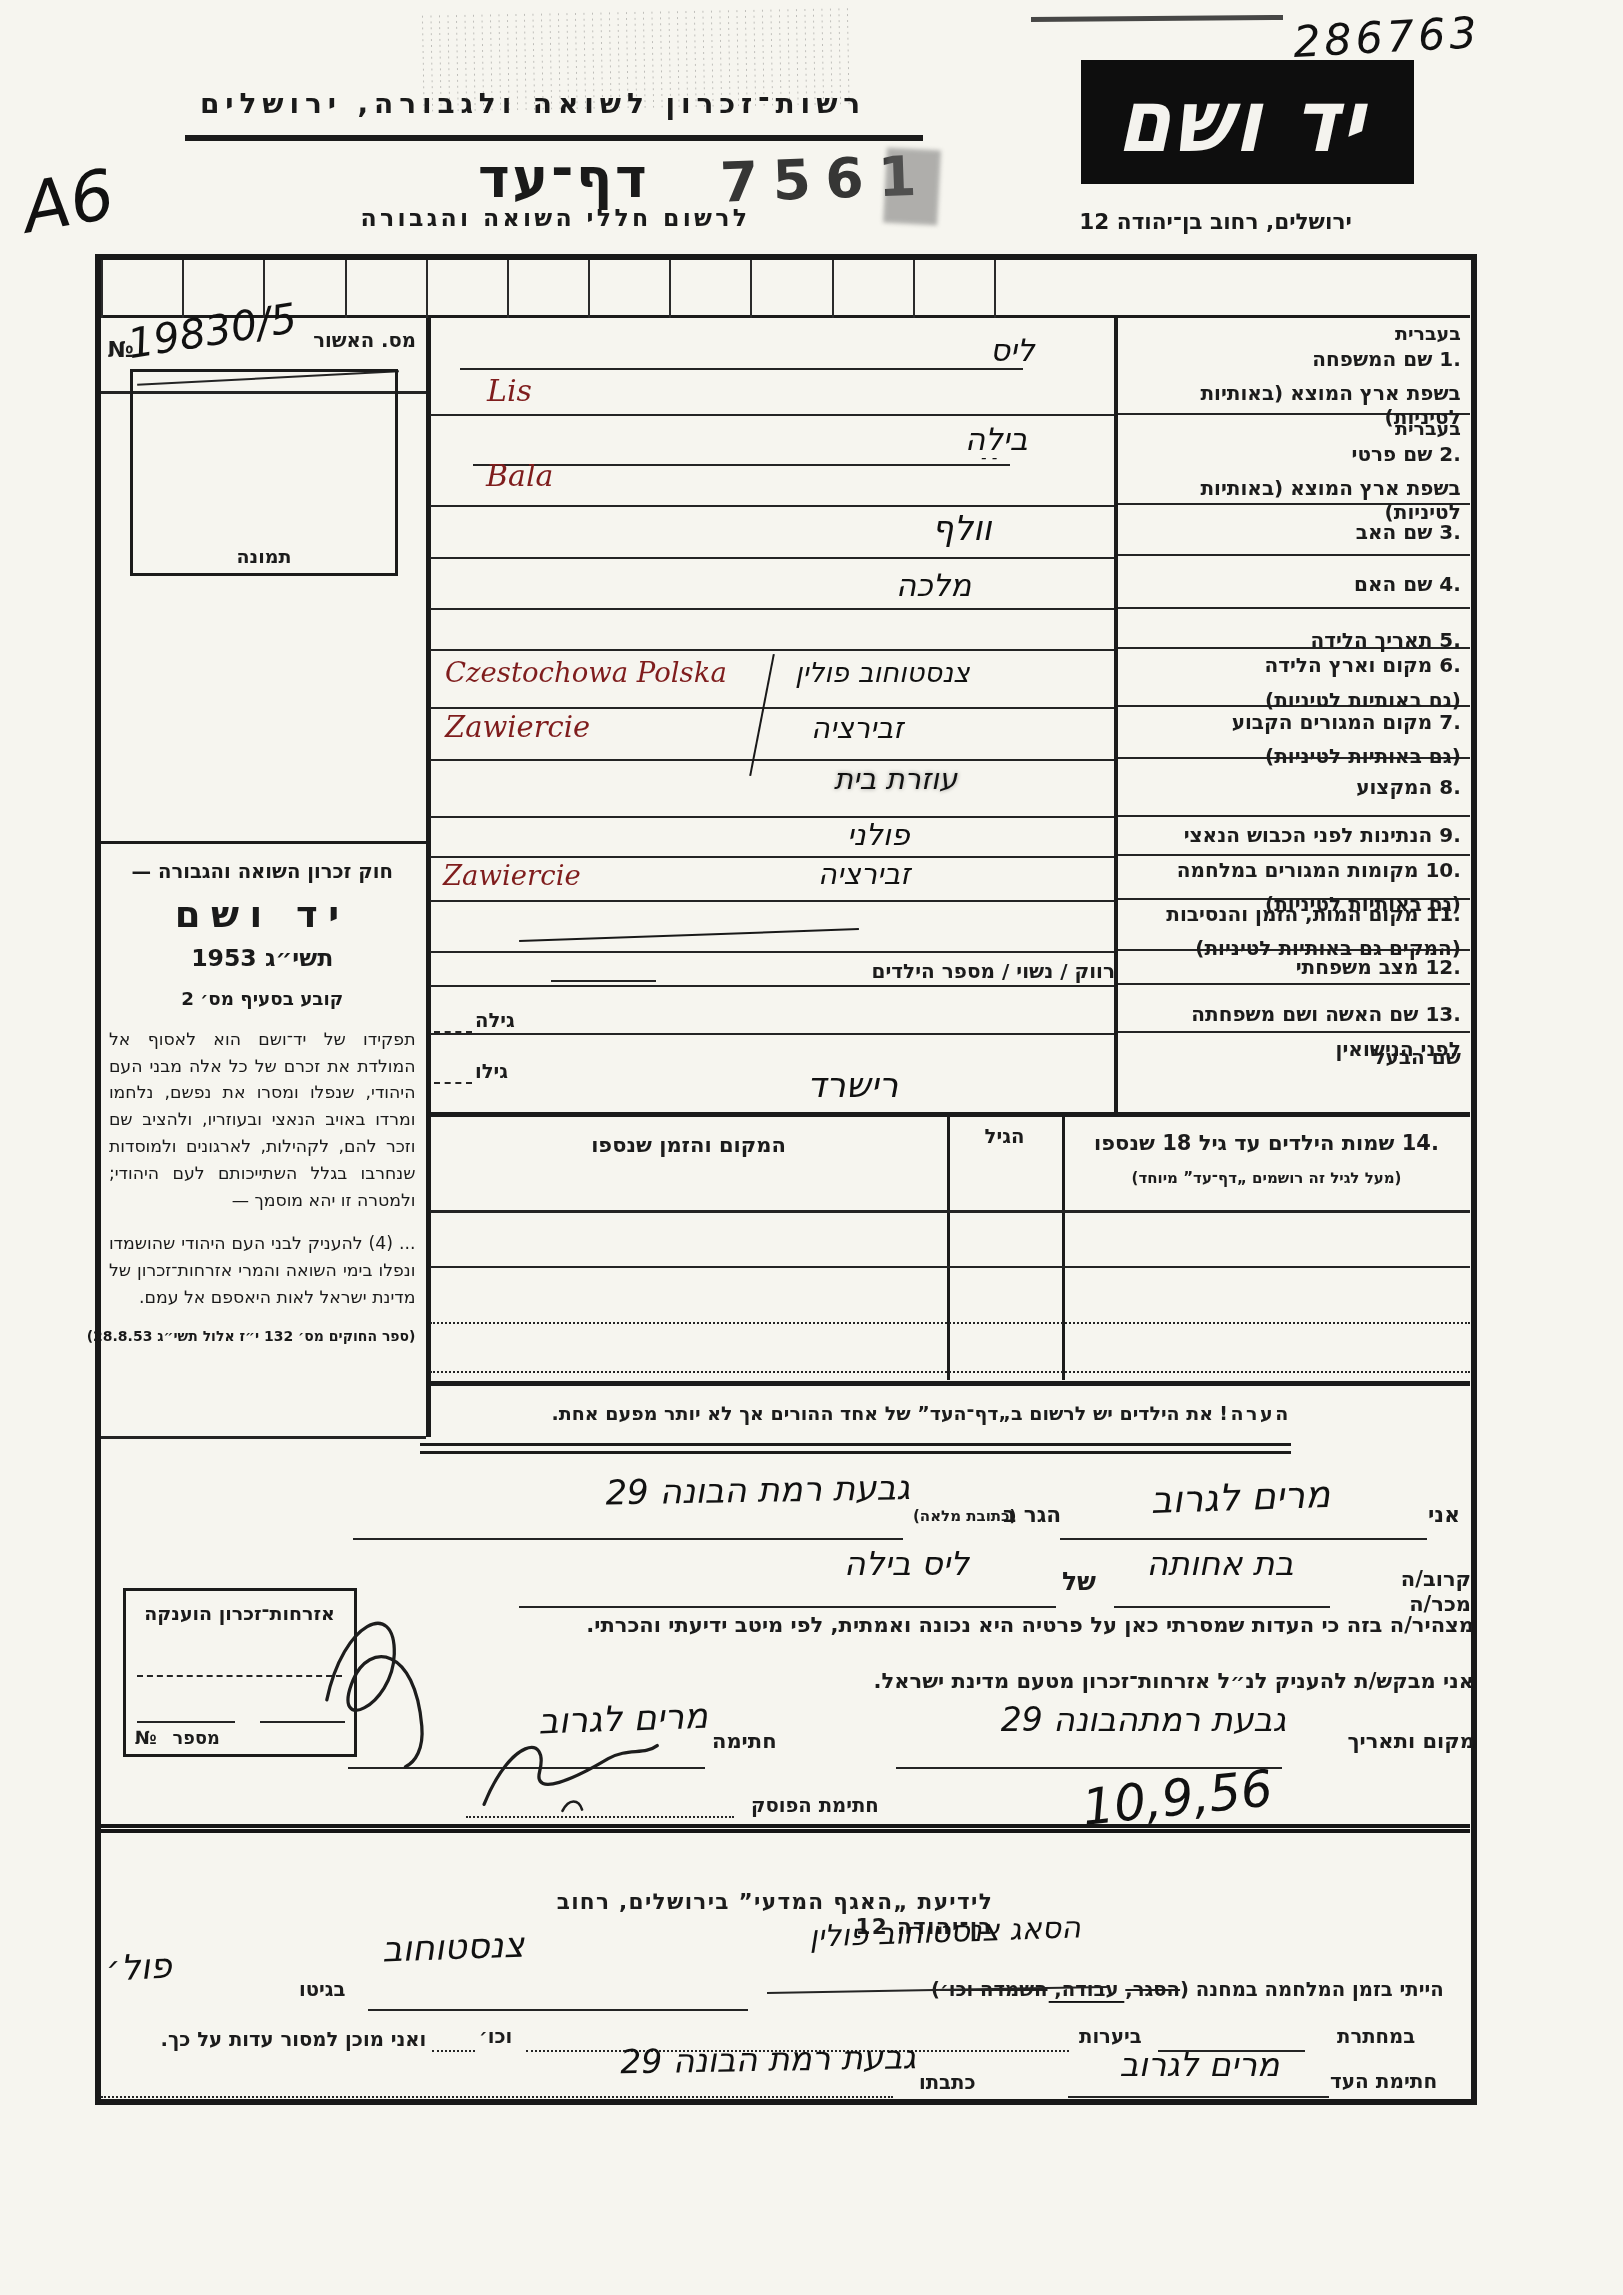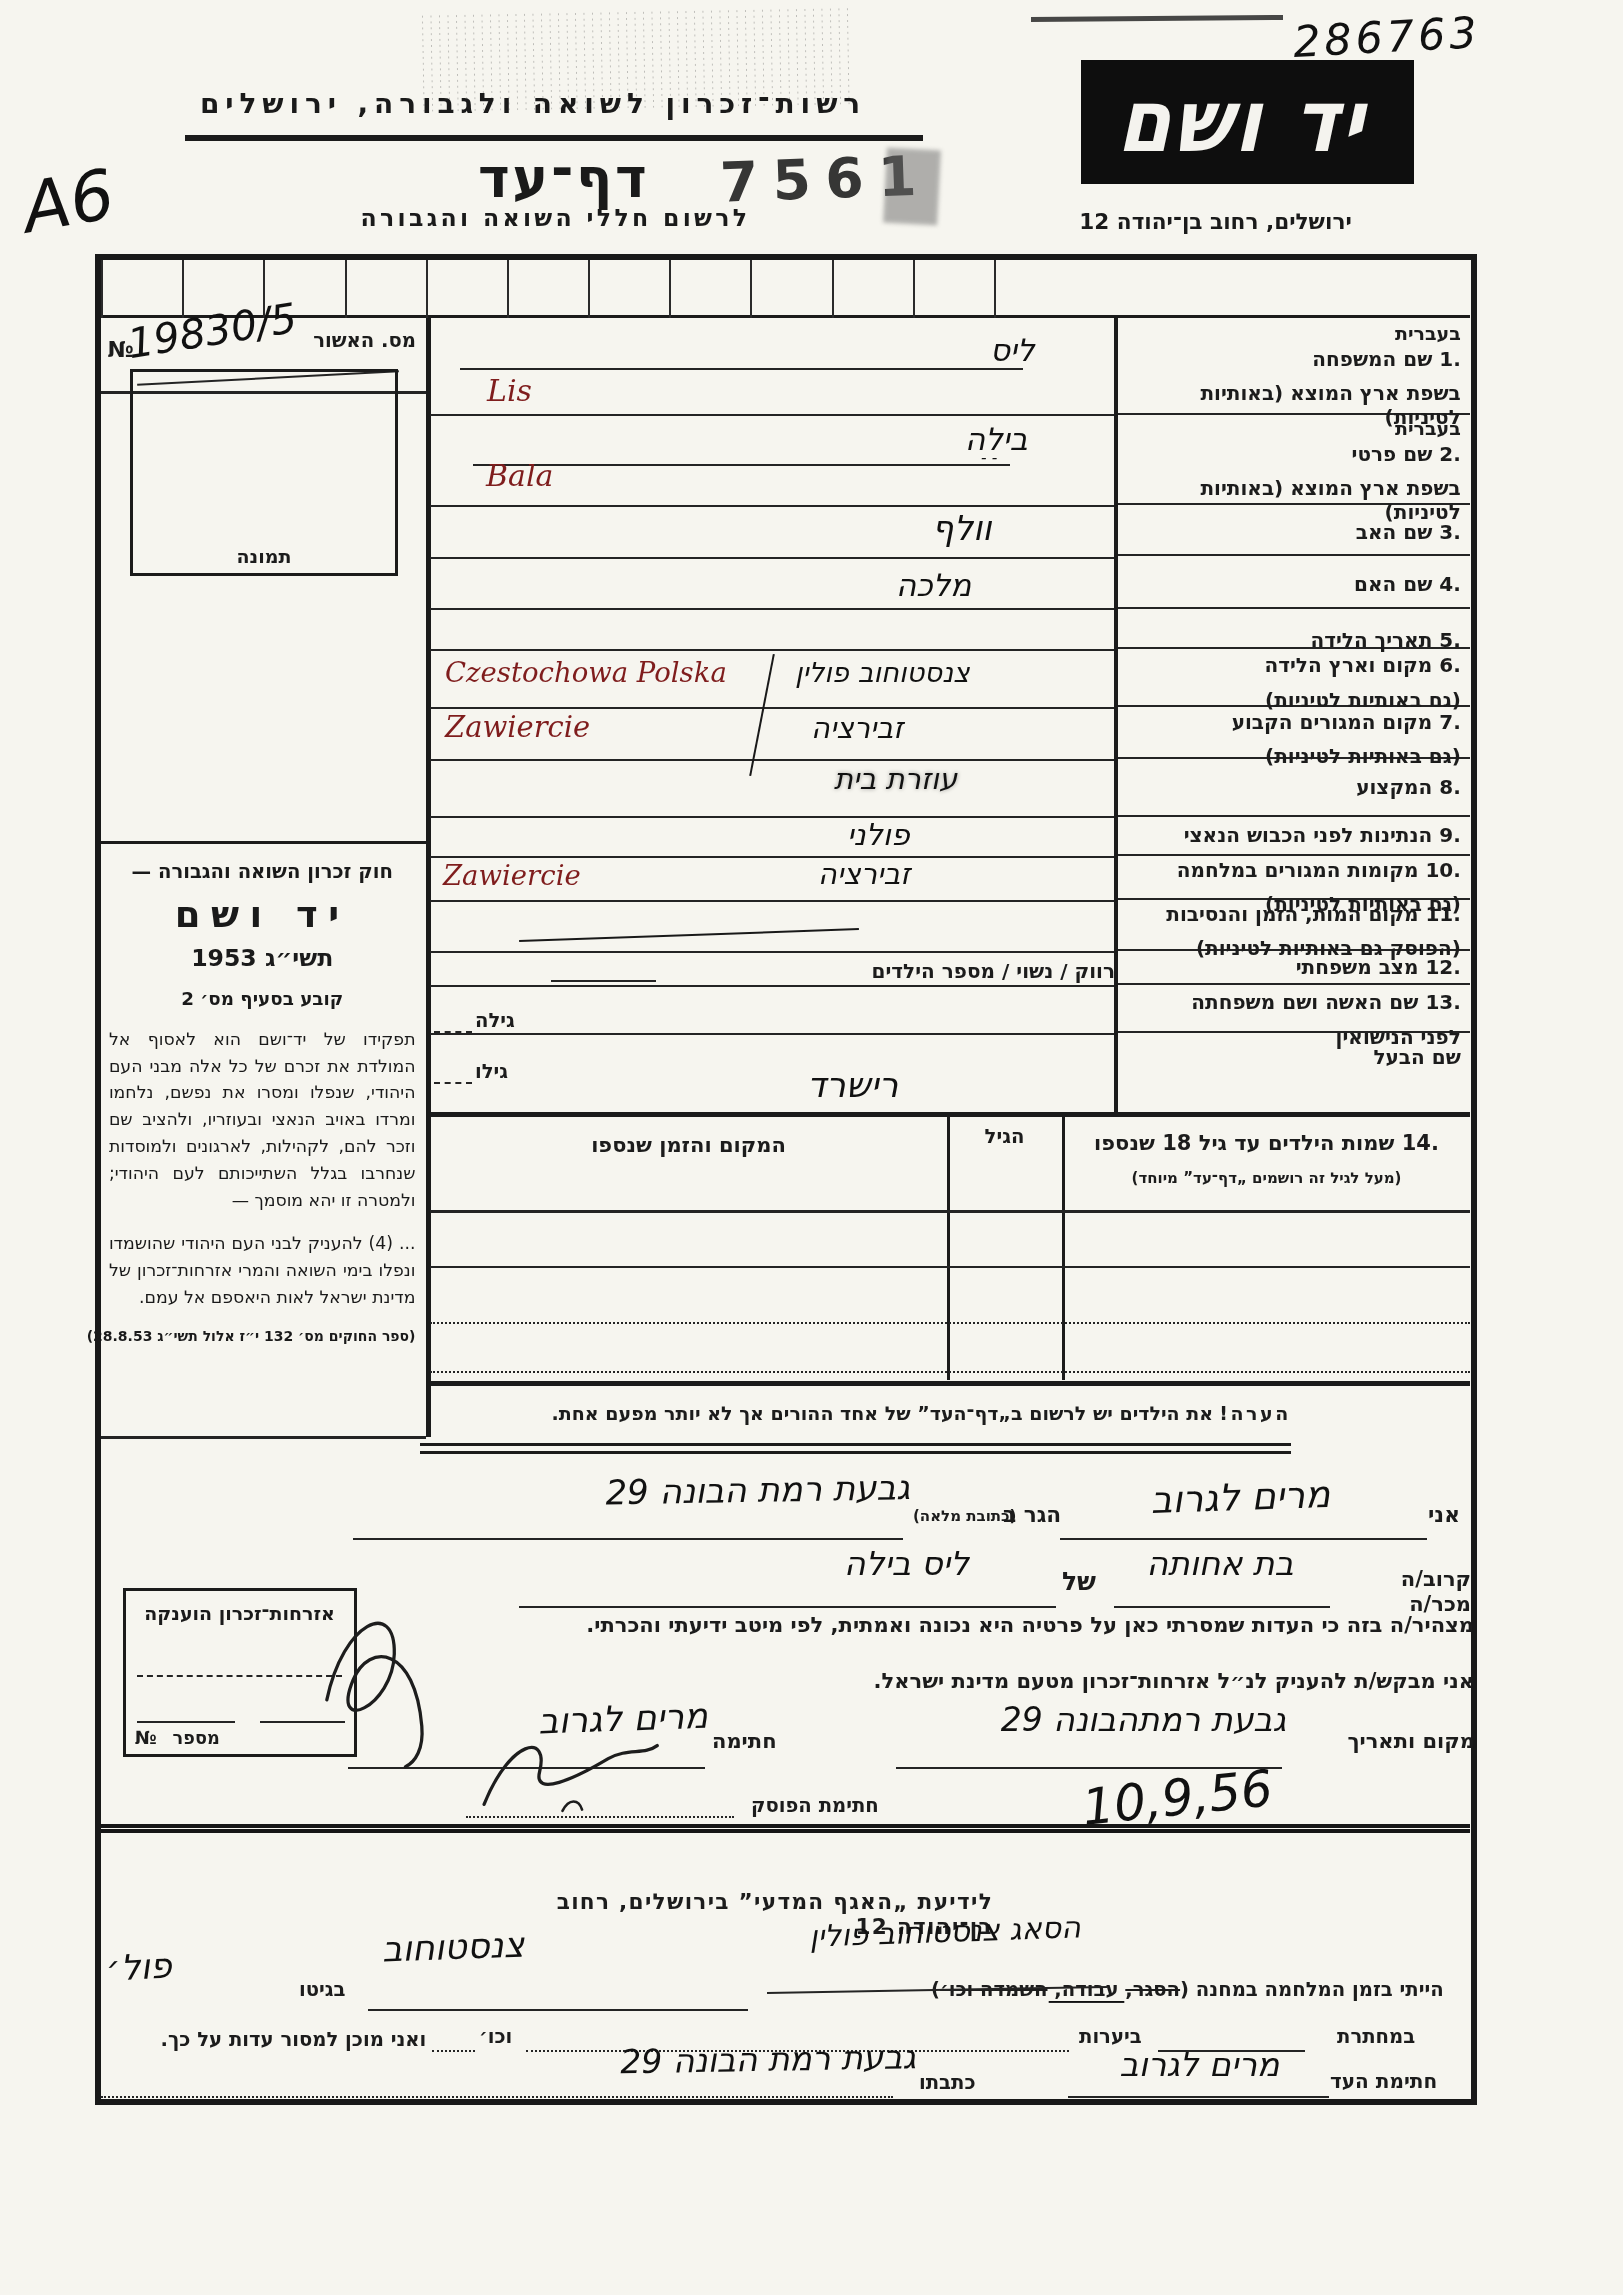--- a/index.html
+++ b/index.html
@@ -146,24 +146,24 @@
     <div class="fsub">(גם באותיות לטיניות)</div>
   </div>
   <div class="abs frow lbl fmain" style="top:499px;height:58px;padding-top:17px"><span class="fnum">8.</span> <span>המקצוע</span></div>
   <div class="abs frow lbl fmain" style="top:556px;height:40px;padding-top:7.9px"><span class="fnum">9.</span> <span>הנתינות לפני הכבוש הנאצי</span></div>
   <div class="abs frow lbl" style="top:596px;height:44px;padding-top:2.6px">
     <div class="fmain"><span class="fnum">10.</span> <span>מקומות המגורים במלחמה</span></div>
     <div class="fsub">(גם באותיות לטיניות)</div>
   </div>
   <div class="abs frow lbl" style="top:640px;height:51px;padding-top:2.6px">
     <div class="fmain"><span class="fnum">11.</span> <span>מקום המות, הזמן והנסיבות</span></div>
-    <div class="fsub">(הפוסק גם באותיות לטיניות)</div>
+    <div class="fsub">(המקים גם באותיות לטיניות)</div>
   </div>
   <div class="abs frow lbl fmain" style="top:691px;height:34px;padding-top:5.2px"><span class="fnum">12.</span> <span>מצב משפחתי</span></div>
-  <div class="abs frow lbl" style="top:725px;height:48px;padding-top:6px">
+  <div class="abs frow lbl" style="top:725px;height:48px;padding-top:18px">
     <div class="fmain"><span class="fnum">13.</span> <span>שם האשה ושם משפחתה</span></div>
     <div class="fsub">לפני הנישואין</div>
   </div>
   <div class="abs frow lbl fmain" style="top:773px;height:79px;padding-top:13px;border-bottom:none">שם הבעל</div>
 
   <div class="abs ln" style="left:359px;top:108px;width:563px"></div>
   <div class="abs ln" style="left:329px;top:154px;width:684px"></div>
   <div class="abs ln" style="left:372px;top:204px;width:537px"></div>
   <div class="abs ln" style="left:329px;top:245px;width:684px"></div>
   <div class="abs ln" style="left:329px;top:297px;width:684px"></div>

